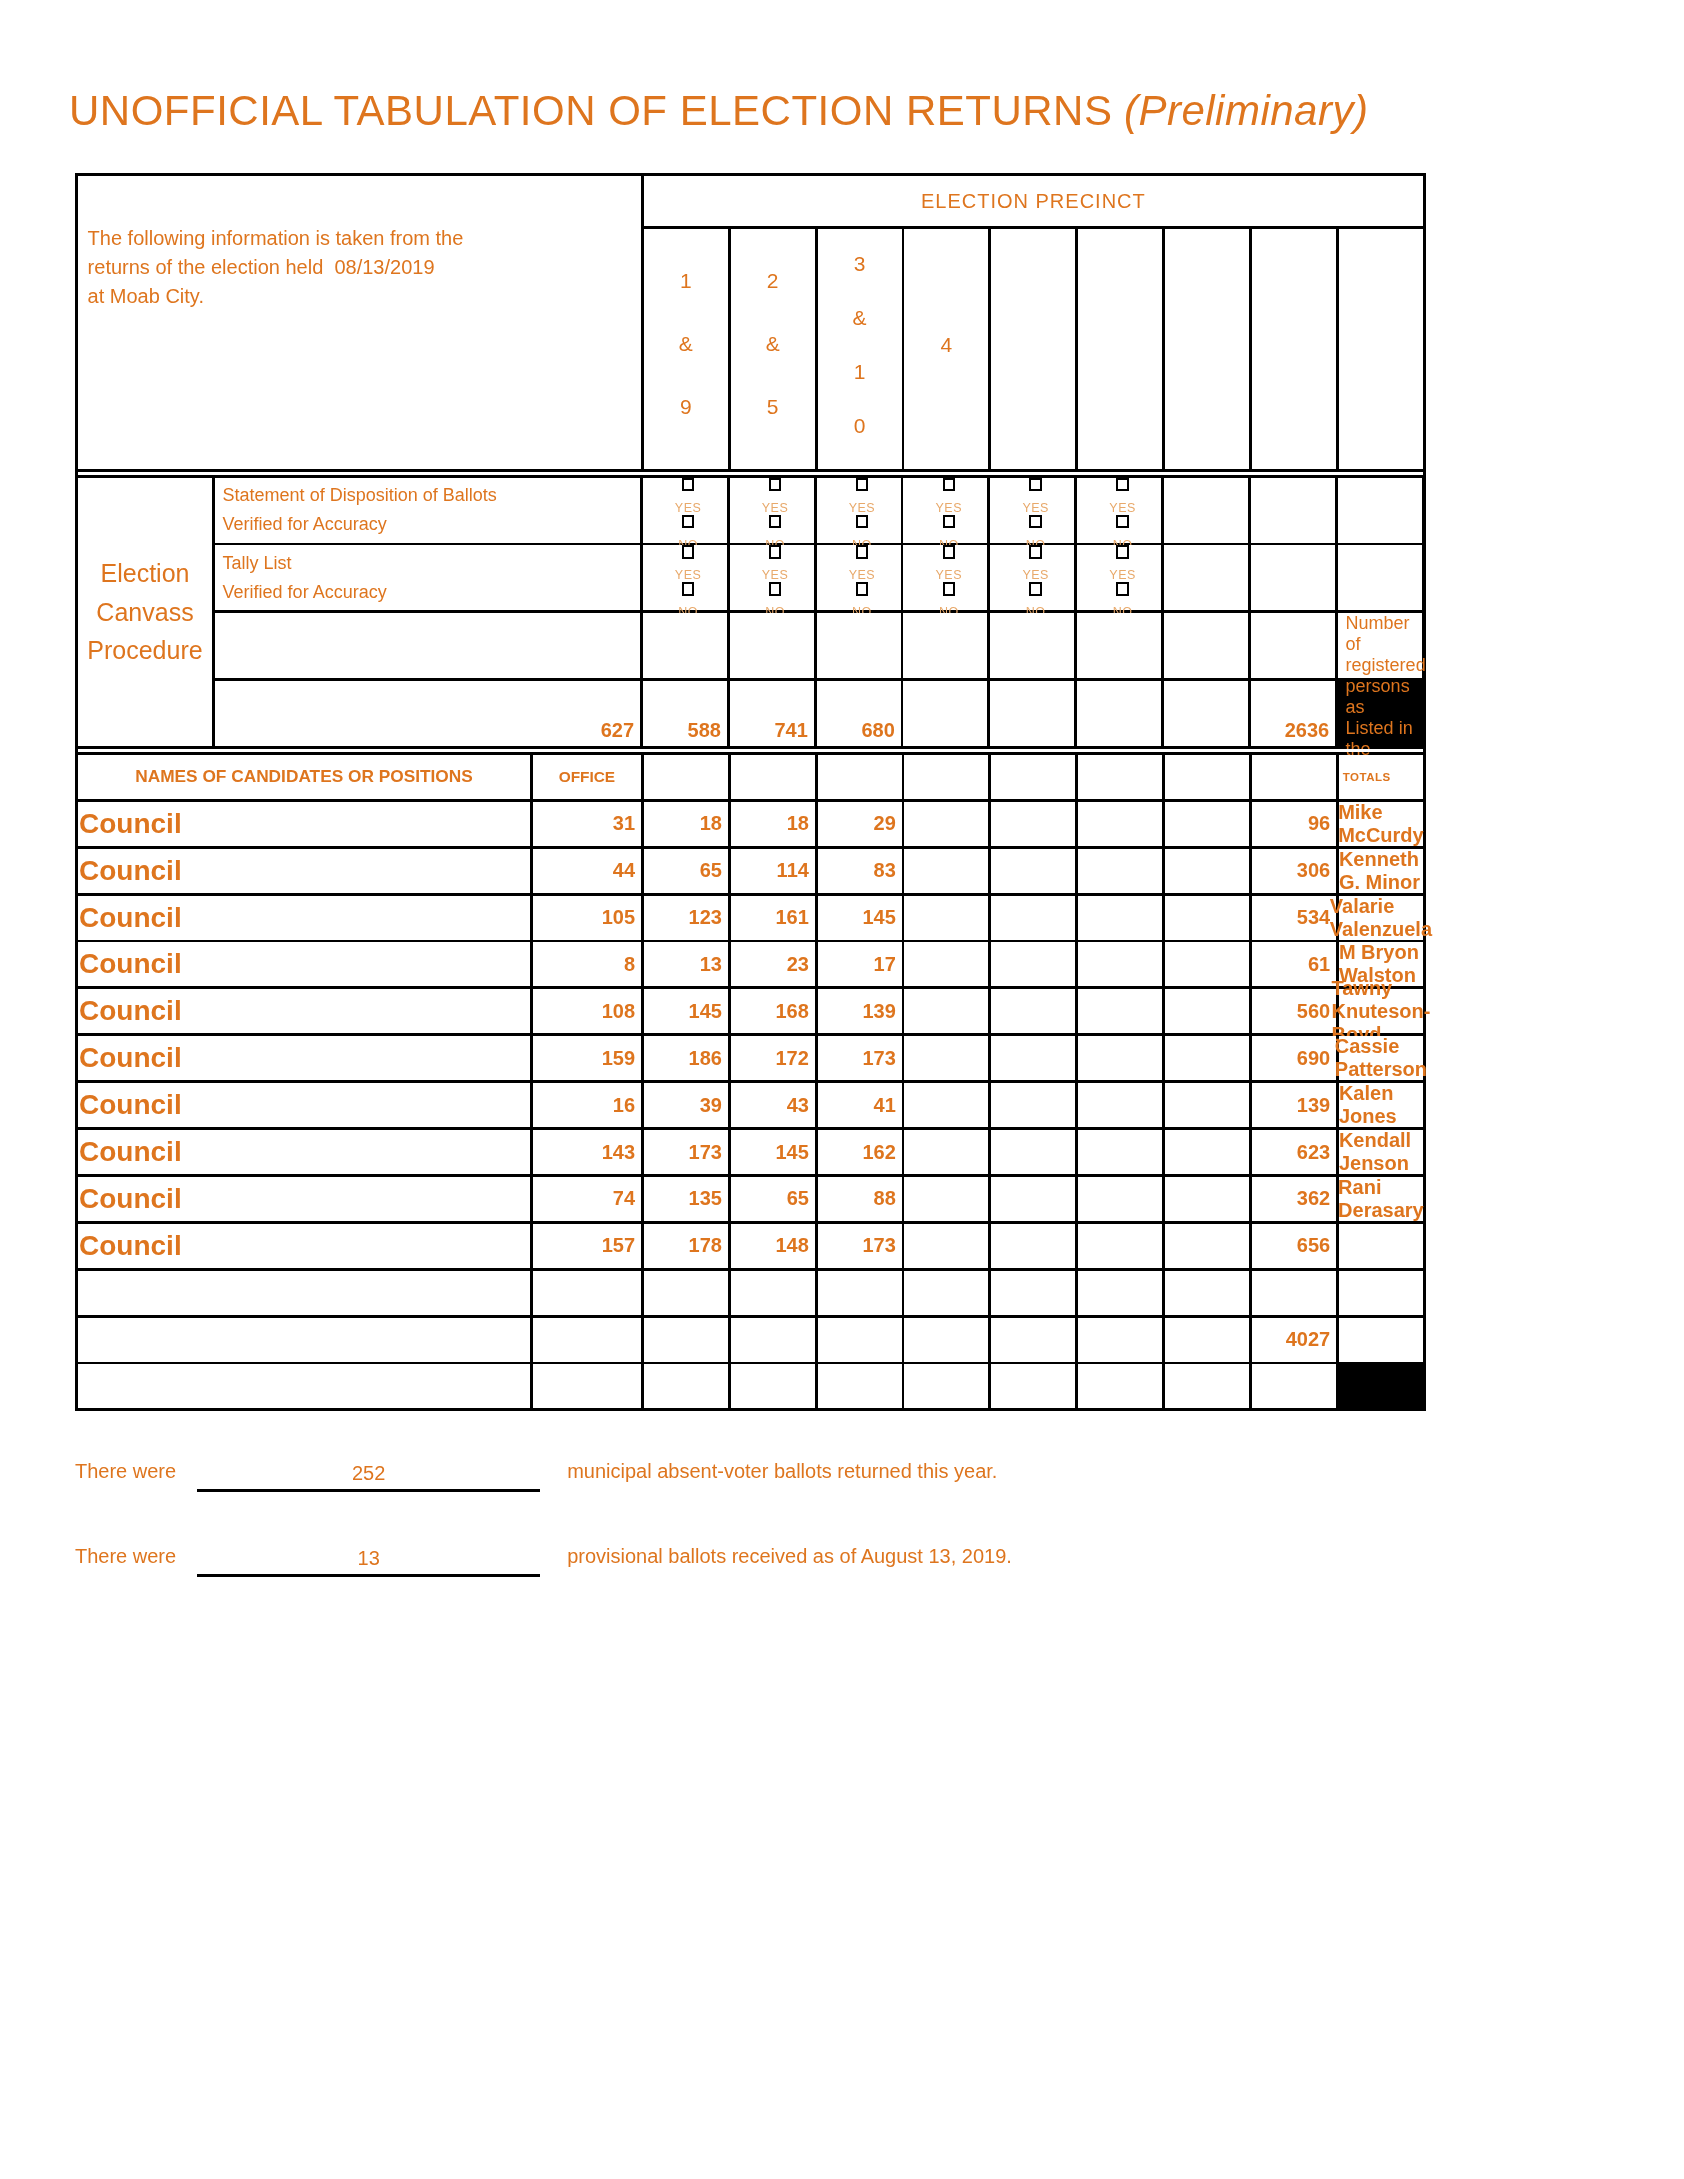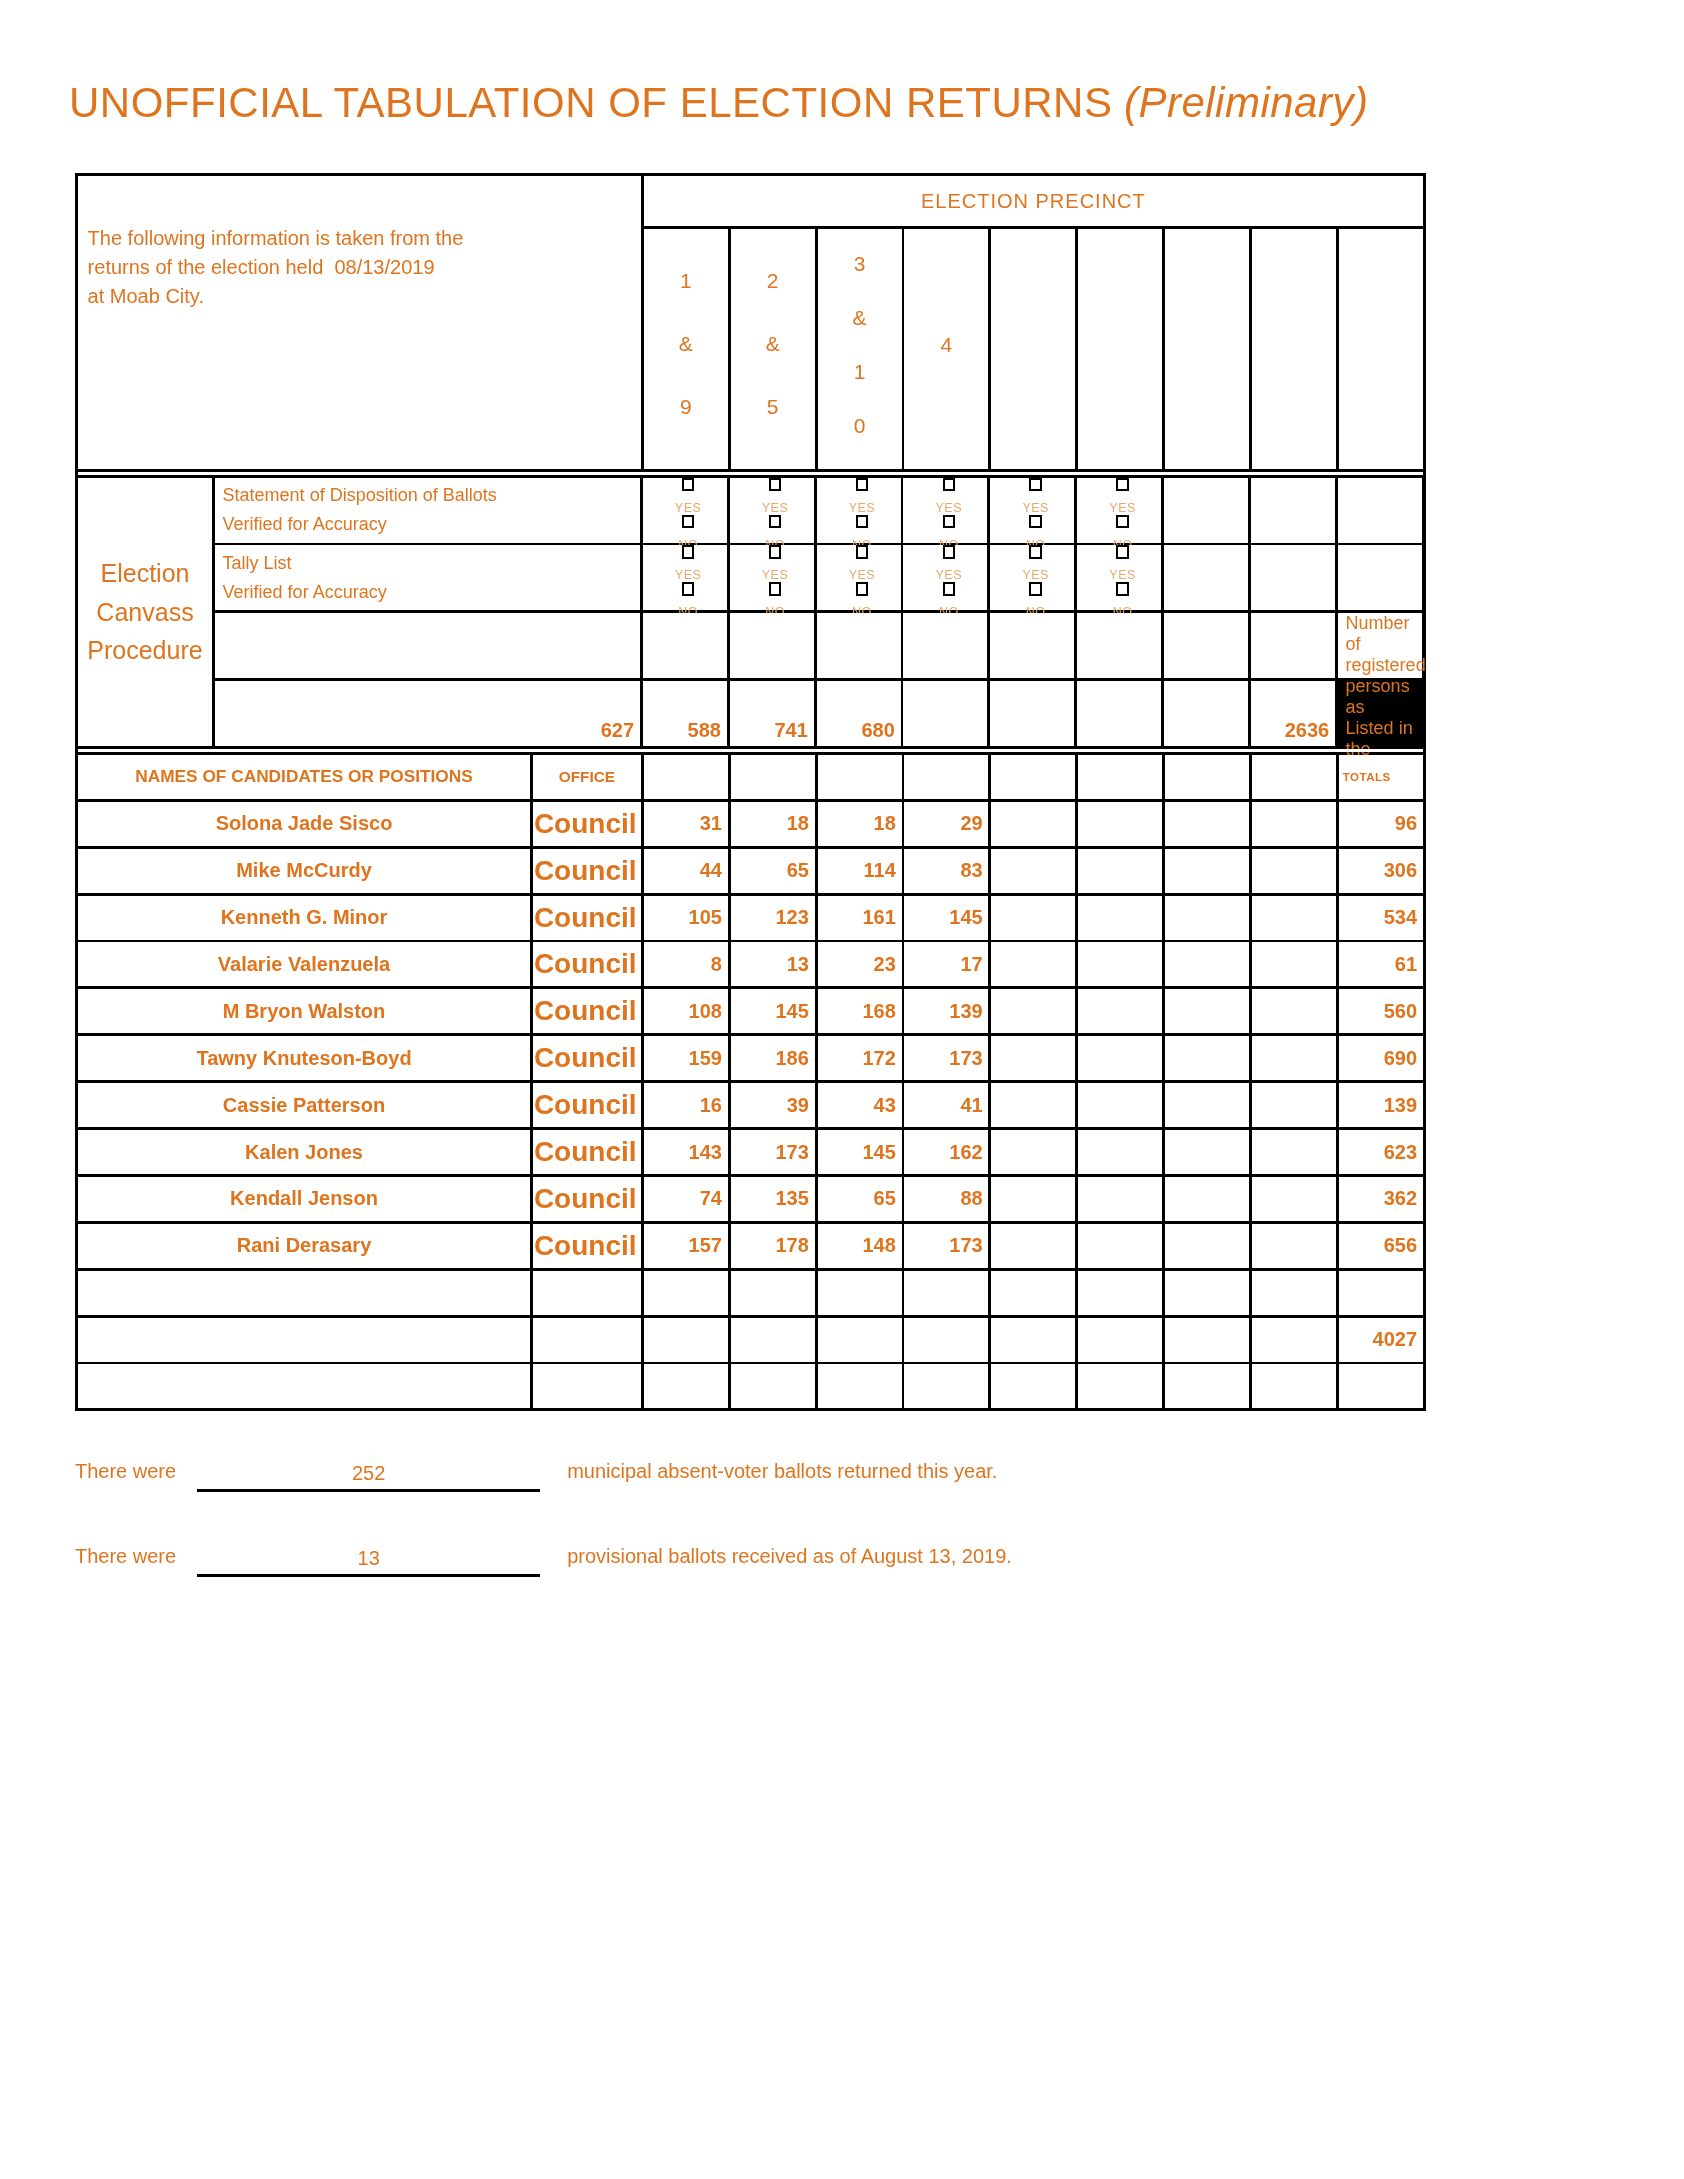--- a/index.html
+++ b/index.html
@@ -9,21 +9,21 @@
   }
   *{box-sizing:border-box;margin:0;padding:0;}
   html,body{background:#ffffff;}
   body{
     width:1684px;height:2180px;position:relative;
     font-family:"Liberation Sans", sans-serif;
     color:var(--accent);
   }
   
   #title{
-    position:absolute;left:69px;top:79px;
+    position:absolute;left:69px;top:87px;
     font-size:42px;color:var(--accent);white-space:nowrap;
     letter-spacing:0.5px;
   }
   #title .suffix{font-style:italic;margin-left:11.5px;}
   
   #doc-table{
     position:absolute;left:75px;top:173px;width:1351px;
     border:3.8px solid var(--line);
     background:var(--line);
     display:flex;flex-direction:column;row-gap:2.9px;
@@ -317,21 +317,20 @@
       <div class="hdr-office">OFFICE</div>
       <div></div>
       <div></div>
       <div></div>
       <div></div>
       <div></div>
       <div></div>
       <div></div>
       <div></div>
       <div class="hdr-totals">TOTALS</div>
-      <div class="cand-name">Solona Jade Sisco</div>
       <div class="cand-office">Council</div>
       <div class="num">31</div>
       <div class="num">18</div>
       <div class="num">18</div>
       <div class="num">29</div>
       <div class="num"></div>
       <div class="num"></div>
       <div class="num"></div>
       <div class="num"></div>
       <div class="num">96</div>

